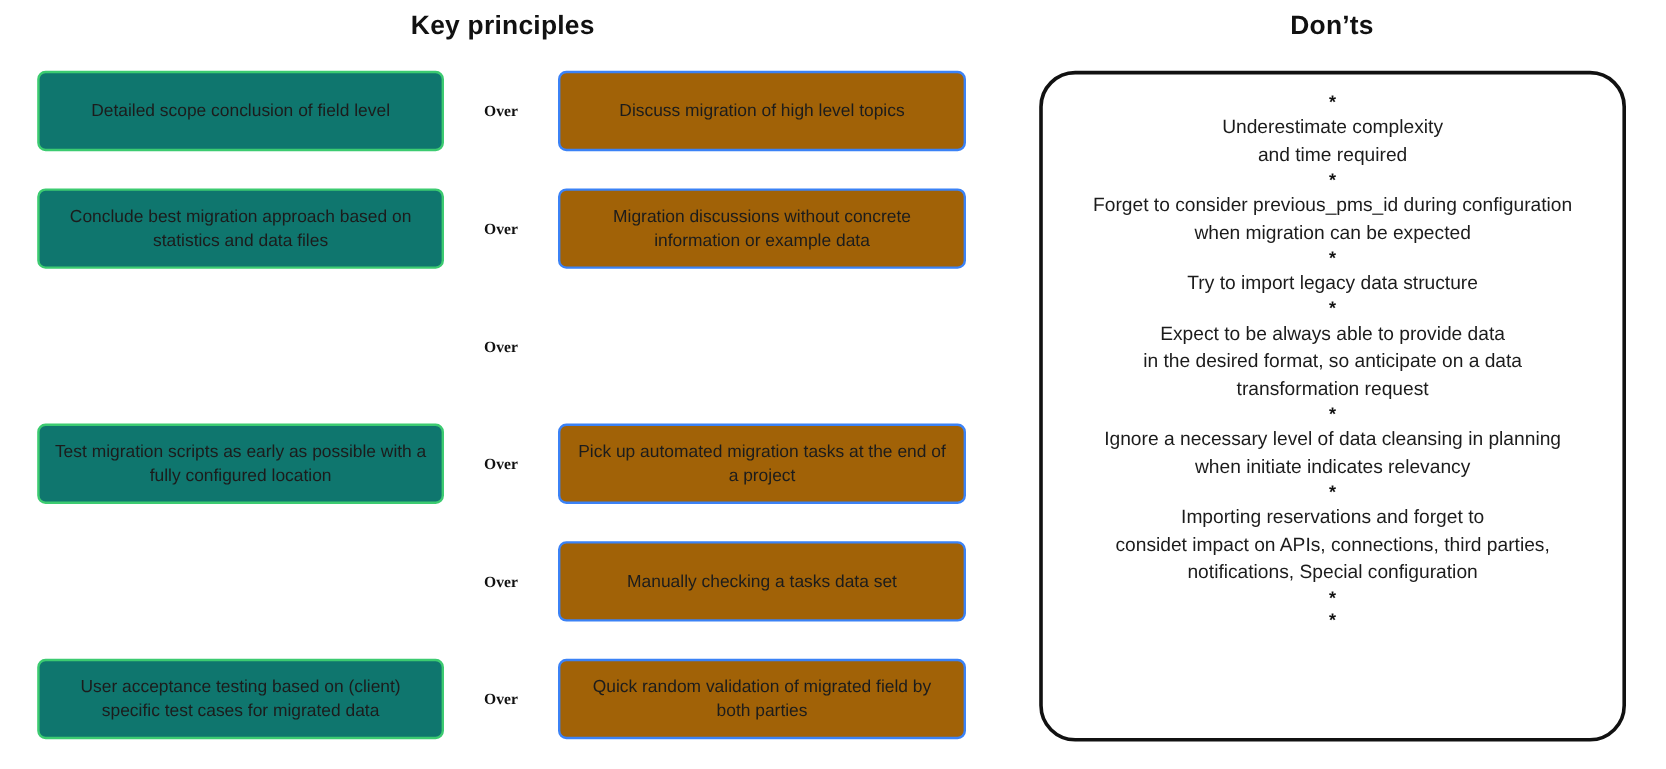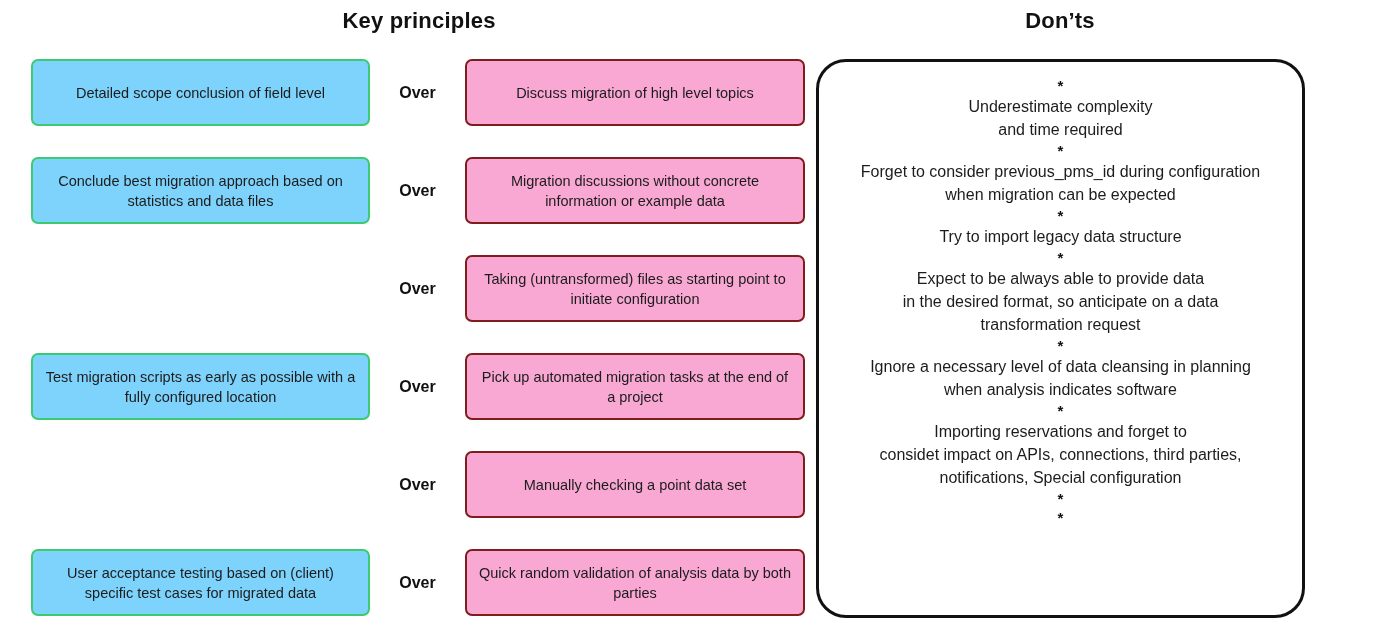--- a/index.html
+++ b/index.html
@@ -26,21 +26,21 @@
   .left-panel {
     position: absolute;
     left: 0;
     top: 0;
     width: 840px;
     height: 641px;
   }
 
   .right-panel {
     position: absolute;
-    left: 790px;
+    left: 840px;
     top: 0;
     width: 548px;
     height: 641px;
   }
 
   
   .col-title {
     font-size: 22px;
     font-weight: bold;
     text-align: center;
@@ -88,43 +88,44 @@
     text-align: center;
     font-size: 14.5px;
     line-height: 20px;
     padding: 4px 12px;
     color: #1c1c1c;
   }
 
   .pill-do {
     left: 31px;
     width: 339px;
-    background: #7dd3fc;
+    background: #0f766e;
     border: 2px solid #3ccb71;
   }
 
   .pill-dont {
     left: 465px;
     width: 340px;
-    background: #f9a8d4;
-    border: 2px solid #7f1d1d;
+    background: #a16207;
+    border: 2px solid #3b82f6;
   }
 
   .over-label {
     position: absolute;
     left: 370px;
     top: 0;
     width: 95px;
     height: 67px;
     display: flex;
     align-items: center;
     justify-content: center;
-    font-size: 16px;
+    font-size: 13px;
     font-weight: bold;
     color: #111111;
+    font-family: Liberation Serif, serif;
   }
 
   
   .donts-card {
     position: absolute;
     left: 26px;
     top: 59px;
     width: 489px;
     height: 559px;
     box-sizing: border-box;
@@ -170,38 +171,37 @@
       </div>
 
       <div class="row">
         <div class="pill pill-do">Conclude best migration approach based on statistics and data files</div>
         <div class="over-label">Over</div>
         <div class="pill pill-dont">Migration discussions without concrete information or example data</div>
       </div>
 
       <div class="row">
         <div class="over-label">Over</div>
-        <div class="pill pill-dont">Taking (untransformed) files as starting point to initiate configuration</div>
       </div>
 
       <div class="row">
         <div class="pill pill-do">Test migration scripts as early as possible with a fully configured location</div>
         <div class="over-label">Over</div>
         <div class="pill pill-dont">Pick up automated migration tasks at the end of a project</div>
       </div>
 
       <div class="row">
         <div class="over-label">Over</div>
-        <div class="pill pill-dont">Manually checking a point data set</div>
+        <div class="pill pill-dont">Manually checking a tasks data set</div>
       </div>
 
       <div class="row">
         <div class="pill pill-do">User acceptance testing based on (client) specific test cases for migrated data</div>
         <div class="over-label">Over</div>
-        <div class="pill pill-dont">Quick random validation of analysis data by both parties</div>
+        <div class="pill pill-dont">Quick random validation of migrated field by both parties</div>
       </div>
 
     </div>
   </div>
 
   <div class="right-panel">
     <div class="col-title right-title">Don’ts</div>
 
     <div class="donts-card">
       <div class="donts-inner">
@@ -217,21 +217,21 @@
         <div class="dont-sep">*</div>
         <div class="dont-item">Try to import legacy data structure</div>
 
         <div class="dont-sep">*</div>
         <div class="dont-item">Expect to be always able to provide data
 in the desired format, so anticipate on a data
 transformation request</div>
 
         <div class="dont-sep">*</div>
         <div class="dont-item">Ignore a necessary level of data cleansing in planning
-when analysis indicates software</div>
+when initiate indicates relevancy</div>
 
         <div class="dont-sep">*</div>
         <div class="dont-item">Importing reservations and forget to
 considet impact on APIs, connections, third parties,
 notifications, Special configuration</div>
 
         <div class="dont-sep">*</div>
 
         <div class="dont-sep">*</div>
 

